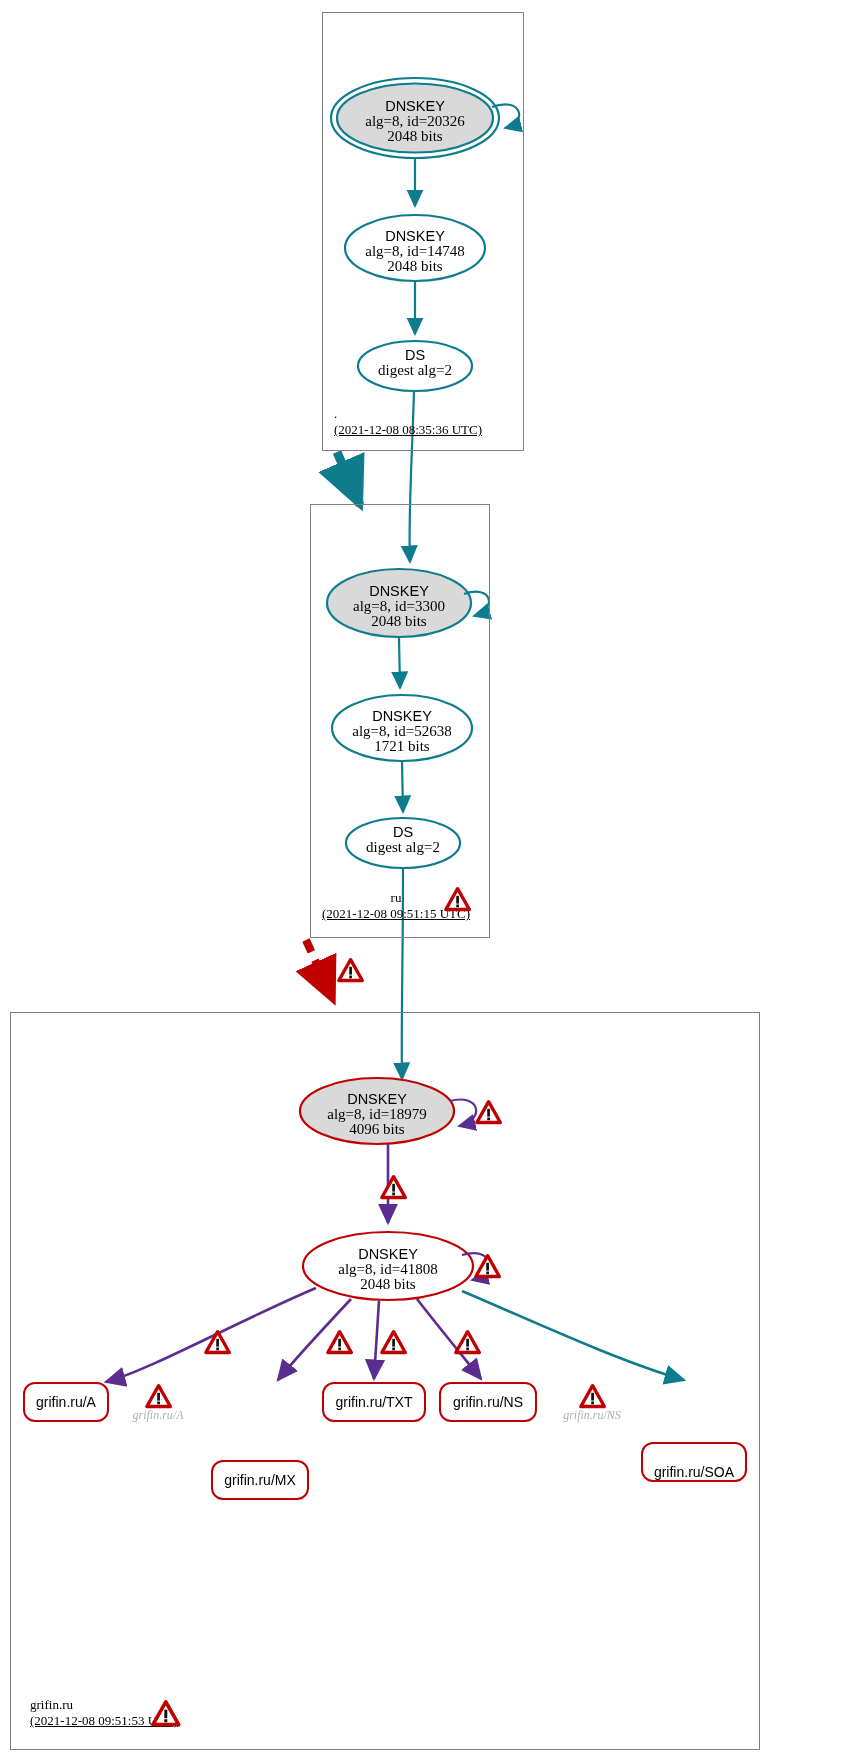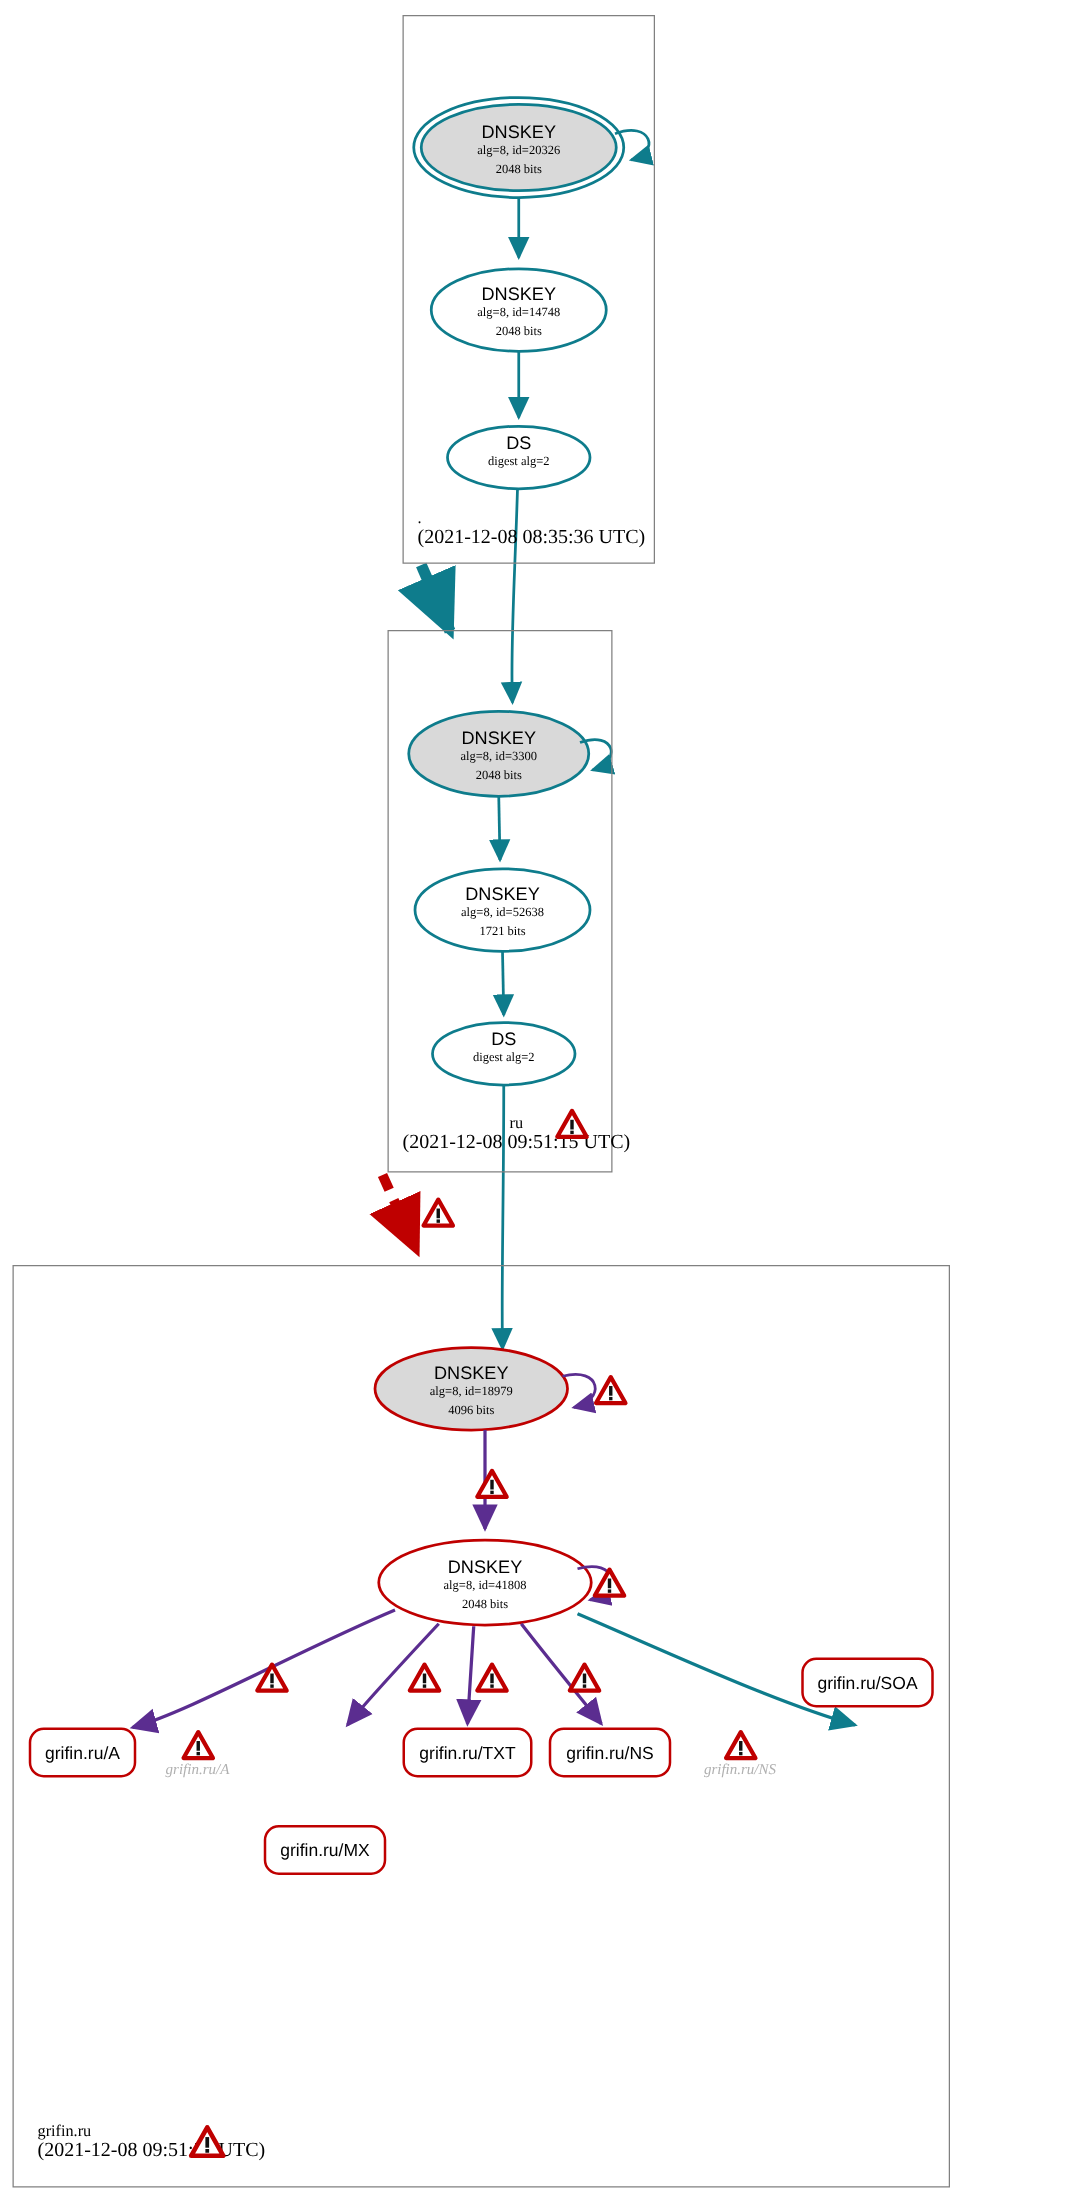--- a/index.html
+++ b/index.html
@@ -11,27 +11,27 @@
 
   svg.layer{position:absolute;left:0;top:0;width:864px;height:1760px;overflow:visible;}
   svg#edges{z-index:1;}
 
   
   .zone{position:absolute;border:1px solid #808080;background:transparent;z-index:2;}
 
   .zone-label{position:absolute;z-index:6;font-family:"Liberation Serif",serif;
               color:#000;white-space:nowrap;}
   .zone-name{font-size:13px;line-height:16px;font-family:"Liberation Serif",serif;}
-  .zone-time{font-size:16px;line-height:16px;font-family:"Liberation Serif",serif;}
+  .zone-time{font-size:13px;line-height:16px;font-family:"Liberation Serif",serif;text-decoration:underline;}
 
   
   .nodelabel{position:absolute;z-index:5;text-align:center;color:#000;
              white-space:nowrap;pointer-events:none;}
   .nl-title{font-family:"Liberation Sans",sans-serif;font-size:14.5px;line-height:16px;}
-  .nl-sub{font-family:"Liberation Serif",serif;font-size:10px;line-height:14.5px;}
+  .nl-sub{font-family:"Liberation Serif",serif;font-size:15px;line-height:14.5px;}
 
   
   .rrset{position:absolute;z-index:4;border:2.2px solid #bf0000;border-radius:12px;
          background:#fff;display:flex;align-items:center;justify-content:center;
          font-family:"Liberation Sans",sans-serif;font-size:14px;color:#000;
          box-sizing:border-box;}
 
   .ghost{position:absolute;z-index:5;font-family:"Liberation Serif",serif;
          font-style:italic;font-size:12px;color:#b0b0b0;white-space:nowrap;
          text-align:center;}
@@ -191,21 +191,21 @@
   </div>
 
   <div class="rrset" style="left:322px;top:1382px;width:104px;height:40px;text-align:center;">
     <span>grifin.ru/TXT</span>
   </div>
 
   <div class="rrset" style="left:439px;top:1382px;width:98px;height:40px;">
     <span>grifin.ru/NS</span>
   </div>
 
-  <div class="rrset" style="left:641px;top:1326px;width:106px;height:40px;">
+  <div class="rrset" style="left:641px;top:1442px;width:106px;height:40px;align-items:flex-end;">
     <span>grifin.ru/SOA</span>
   </div>
 
   <div class="ghost" style="left:118px;top:1408px;width:80px;">
     <span>grifin.ru/A</span>
   </div>
 
   <div class="ghost" style="left:549px;top:1408px;width:86px;">
     <span>grifin.ru/NS</span>
   </div>

